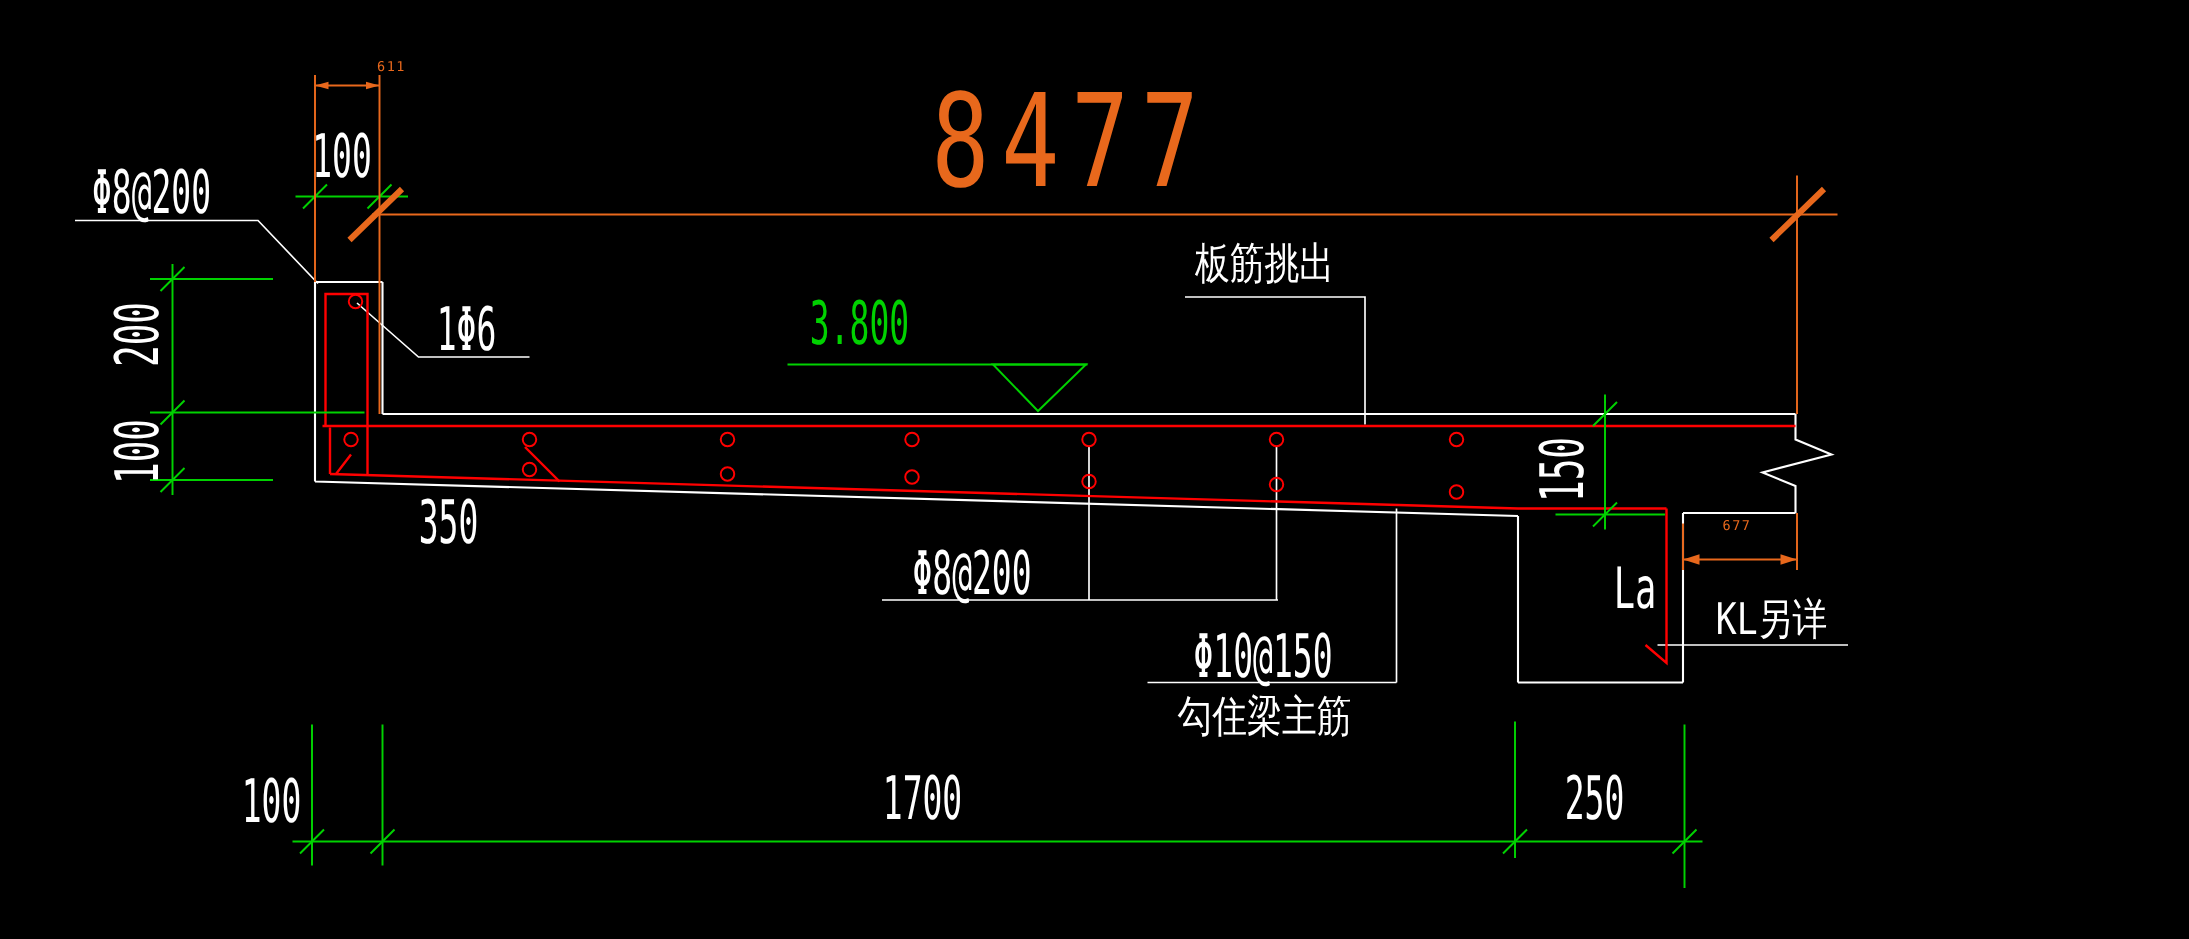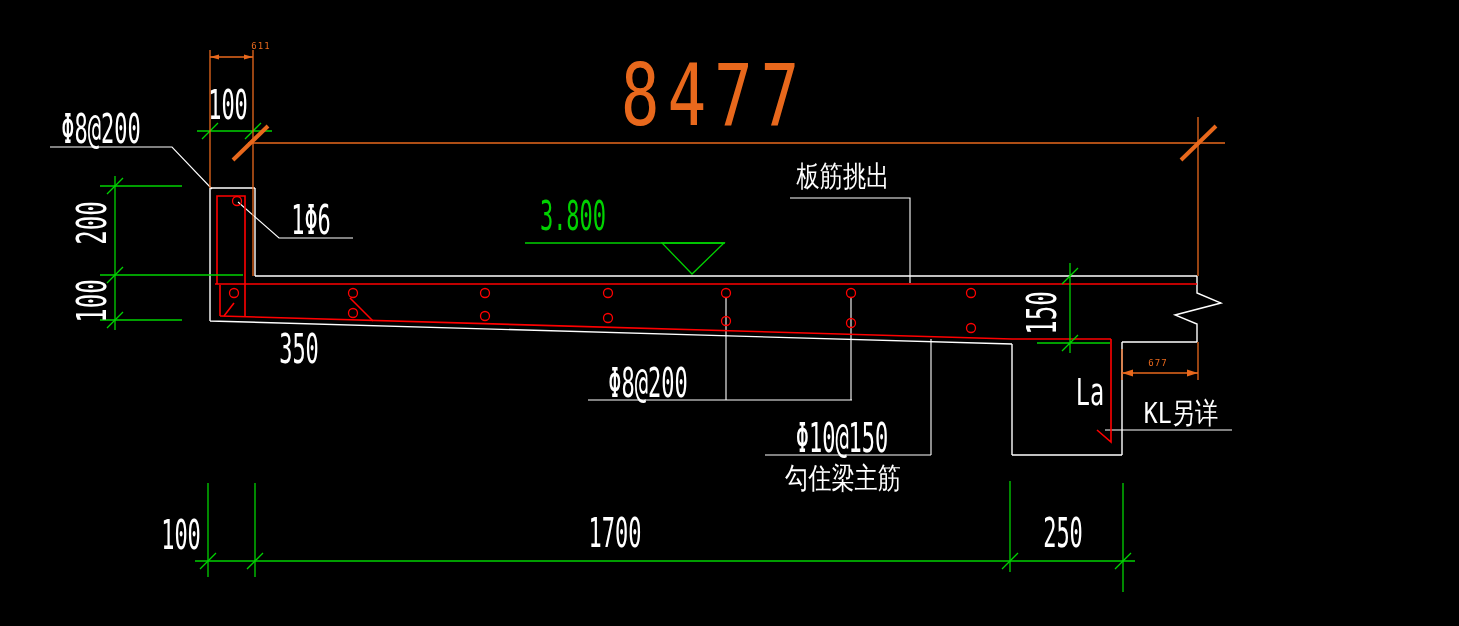--- a/index.html
+++ b/index.html
@@ -98,19 +98,19 @@
   <div class="lbl dimw" style="left:311px;top:220px;">1Φ6</div>
   <div class="lbl rot" style="left:92px;top:223px;">200</div>
   <div class="lbl rot" style="left:92px;top:301px;">100</div>
   <div class="lbl dimw green" style="left:573px;top:216px;">3.800</div>
   <div class="lbl cn" style="left:843px;top:176px;">板筋挑出</div>
   <div class="lbl dimw" style="left:299px;top:349px;">350</div>
   <div class="lbl dimw" style="left:648px;top:383px;">Φ8@200</div>
   <div class="lbl dimw" style="left:842px;top:438px;">Φ10@150</div>
   <div class="lbl cn" style="left:843px;top:478px;">勾住梁主筋</div>
   <div class="lbl rot" style="left:1042px;top:313px;">150</div>
-  <div class="lbl tiny" style="left:1158px;top:363px;">677</div>
+  <div class="lbl tiny" style="left:1158px;top:352px;">677</div>
   <div class="lbl la" style="left:1090px;top:392px;">La</div>
   <div class="lbl cn" style="left:1181px;top:413px;">KL另详</div>
   <div class="lbl dimw" style="left:181px;top:535px;">100</div>
   <div class="lbl dimw" style="left:615px;top:533px;">1700</div>
   <div class="lbl dimw" style="left:1063px;top:533px;">250</div>
 </div>
 
 </body></html>

